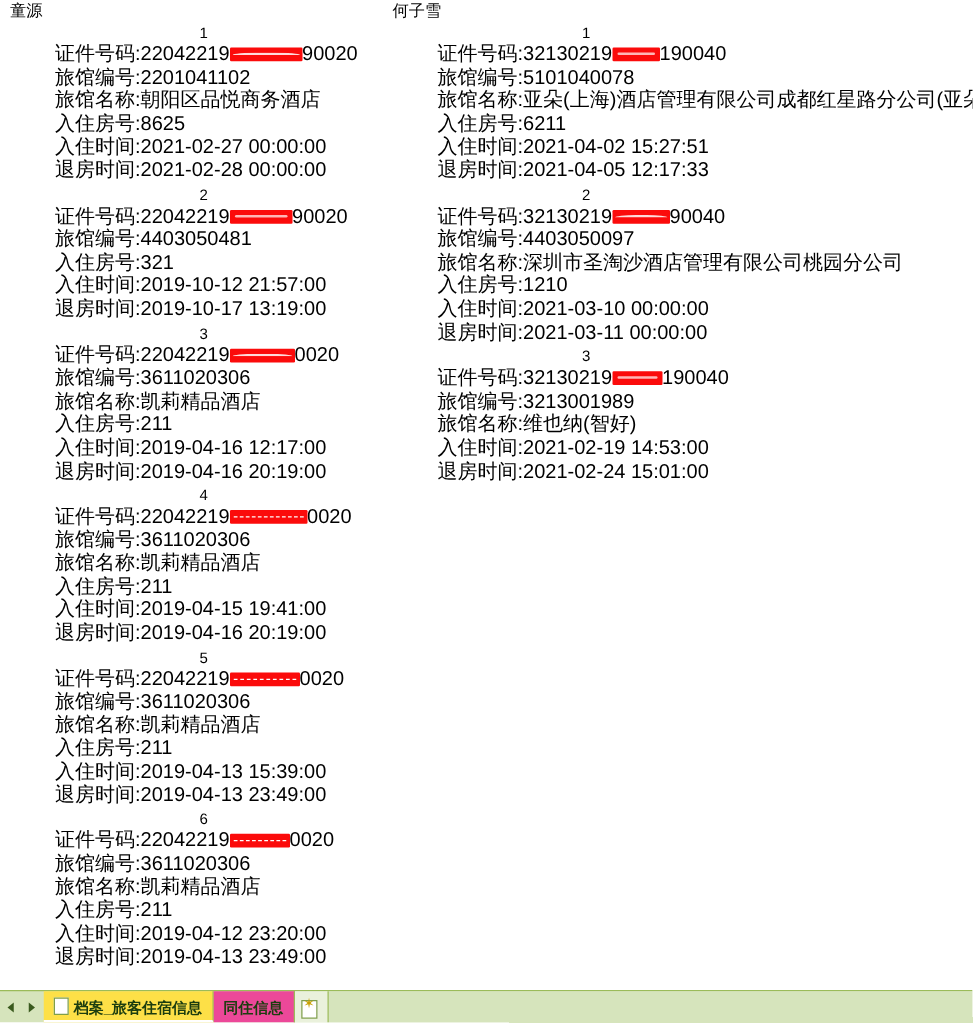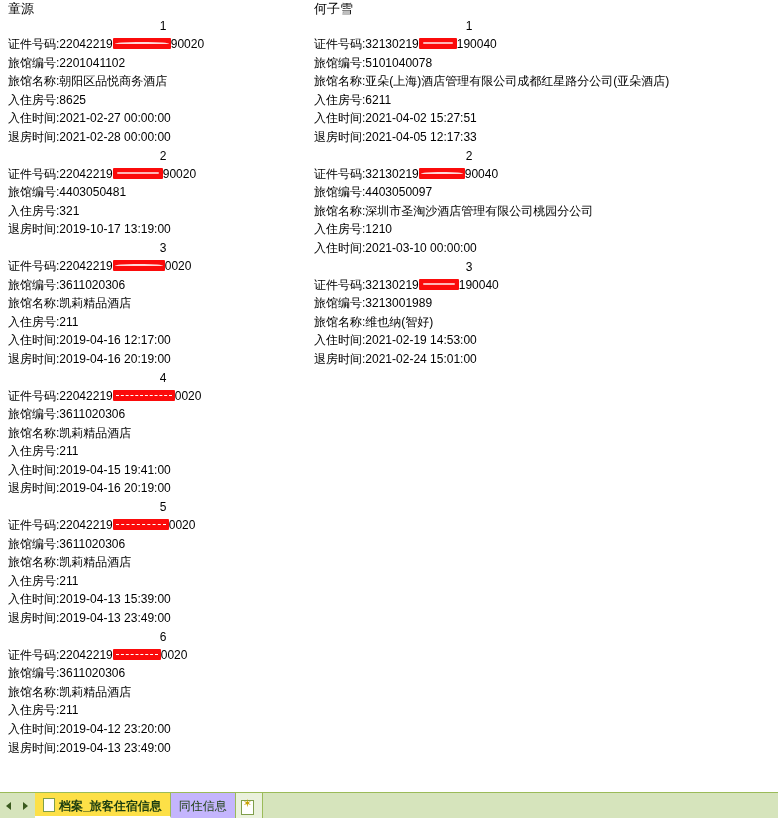--- a/index.html
+++ b/index.html
@@ -39,25 +39,26 @@
   .record {
     position: relative;
   }
   .rec-index {
     text-align: center;
     font-size: 12px;
     line-height: 18px;
     height: 18px;
   }
   .rec-line {
-    font-size: 12px;
+    font-size: 16px;
     line-height: 18.6px;
     height: 18.6px;
     white-space: nowrap;
     position: relative;
+    margin-left: 36px;
   }
   .redact {
     display: inline-block;
     background: #fb0b0b;
     height: 11px;
     vertical-align: -1px;
     position: relative;
     border-radius: 1px;
   }
   .redact.dashed::after {
@@ -129,24 +130,25 @@
   .arrow.right::before { left: 4px; border-left: 5px solid #3a5a1e; }
   .tabs {
     display: flex;
     align-items: stretch;
   }
   .tab {
     padding: 3px 8px 0 8px;
     font-size: 12px;
     line-height: 20px;
     white-space: nowrap;
-    background: #c4b5fd;
+    background: #ec4899;
     border-right: 1px solid #9bbb59;
     color: #1c3d0f;
     position: relative;
+    font-weight: bold;
   }
   .tab.active {
     background: #fde047;
     font-weight: bold;
     border-bottom: 2px solid #ffffff;
   }
   .tab-doc-icon {
     display: inline-block;
     width: 10px;
     height: 12px;
@@ -200,20 +202,21 @@
       <div class="rec-line"><span>入住房号:</span><span>8625</span></div>
       <div class="rec-line"><span>入住时间:</span><span>2021-02-27 00:00:00</span></div>
       <div class="rec-line"><span>退房时间:</span><span>2021-02-28 00:00:00</span></div>
     </div>
 
     <div class="record">
       <div class="rec-index">2</div>
       <div class="rec-line"><span>证件号码:</span><span>22042219</span><span class="redact blob" style="width:50px"></span><span>90020</span></div>
       <div class="rec-line"><span>旅馆编号:</span><span>4403050481</span></div>
       <div class="rec-line"><span>入住房号:</span><span>321</span></div>
+      <div class="rec-line"><span>入住时间:</span><span>2019-10-12 21:57:00</span></div>
       <div class="rec-line"><span>退房时间:</span><span>2019-10-17 13:19:00</span></div>
     </div>
 
     <div class="record">
       <div class="rec-index">3</div>
       <div class="rec-line"><span>证件号码:</span><span>22042219</span><span class="redact squiggle" style="width:52px"></span><span>0020</span></div>
       <div class="rec-line"><span>旅馆编号:</span><span>3611020306</span></div>
       <div class="rec-line"><span>旅馆名称:</span><span>凯莉精品酒店</span></div>
       <div class="rec-line"><span>入住房号:</span><span>211</span></div>
       <div class="rec-line"><span>入住时间:</span><span>2019-04-16 12:17:00</span></div>
@@ -264,20 +267,21 @@
       <div class="rec-line"><span>退房时间:</span><span>2021-04-05 12:17:33</span></div>
     </div>
 
     <div class="record">
       <div class="rec-index">2</div>
       <div class="rec-line"><span>证件号码:</span><span>32130219</span><span class="redact squiggle" style="width:46px"></span><span>90040</span></div>
       <div class="rec-line"><span>旅馆编号:</span><span>4403050097</span></div>
       <div class="rec-line"><span>旅馆名称:</span><span>深圳市圣淘沙酒店管理有限公司桃园分公司</span></div>
       <div class="rec-line"><span>入住房号:</span><span>1210</span></div>
       <div class="rec-line"><span>入住时间:</span><span>2021-03-10 00:00:00</span></div>
+      <div class="rec-line"><span>退房时间:</span><span>2021-03-11 00:00:00</span></div>
     </div>
 
     <div class="record">
       <div class="rec-index">3</div>
       <div class="rec-line"><span>证件号码:</span><span>32130219</span><span class="redact blob" style="width:40px"></span><span>190040</span></div>
       <div class="rec-line"><span>旅馆编号:</span><span>3213001989</span></div>
       <div class="rec-line"><span>旅馆名称:</span><span>维也纳(智好)</span></div>
       <div class="rec-line"><span>入住时间:</span><span>2021-02-19 14:53:00</span></div>
       <div class="rec-line"><span>退房时间:</span><span>2021-02-24 15:01:00</span></div>
     </div>

